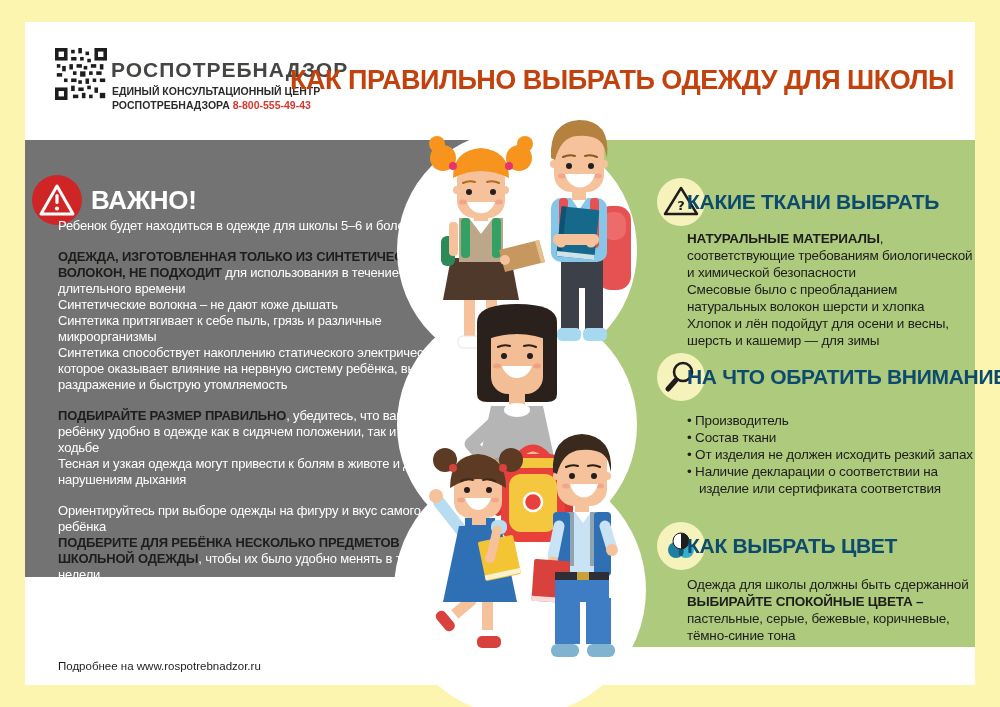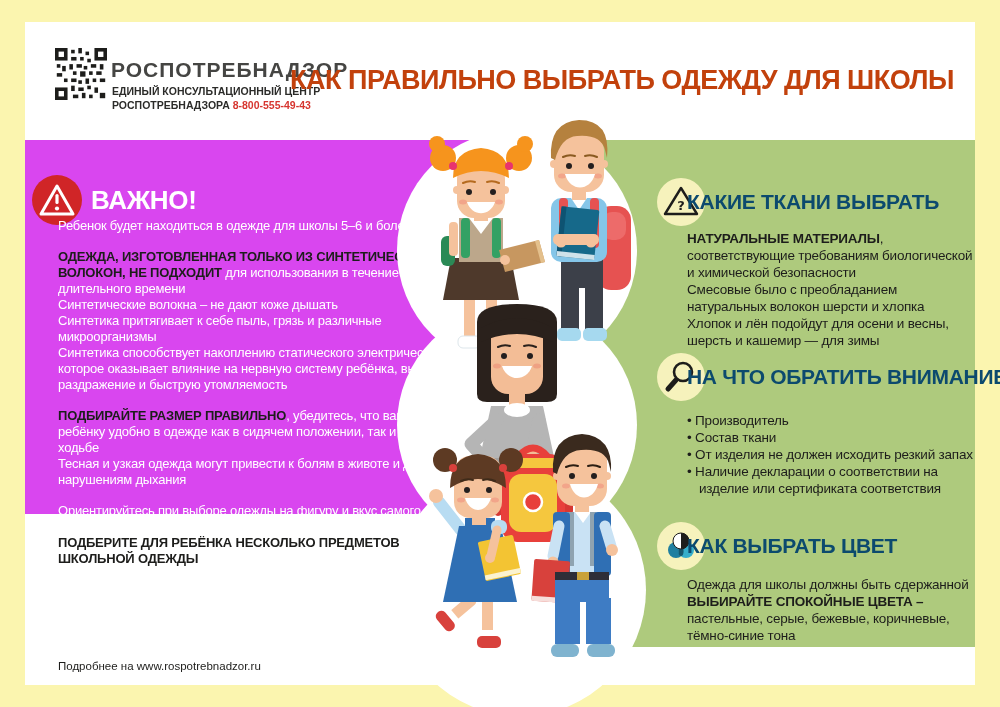--- a/index.html
+++ b/index.html
@@ -12,21 +12,21 @@
   .logo-title{position:absolute;left:86px;top:36px;font-size:21px;font-weight:700;
     color:#454543;letter-spacing:1px;}
   .logo-sub1{position:absolute;left:87px;top:63px;font-size:10.5px;font-weight:700;color:#2B2B29;}
   .logo-sub2{position:absolute;left:87px;top:77px;font-size:10.5px;font-weight:700;color:#2B2B29;}
   .logo-sub2 .phone{color:#D6352F;}
   .main-title{position:absolute;left:272px;top:38px;width:650px;height:40px;
     display:flex;align-items:center;justify-content:center;
     font-size:27px;font-weight:800;color:#c2410c;letter-spacing:-0.5px;white-space:nowrap;}
 
   
-  .panel-red{position:absolute;left:0;top:118px;width:480px;height:374px;background:#d946ef;z-index:1;}
+  .panel-red{position:absolute;left:0;top:118px;width:480px;height:437px;background:#737373;z-index:1;}
   .panel-green{position:absolute;left:480px;top:118px;width:470px;height:507px;background:#AECA7D;z-index:1;}
 
   
   .imp-badge{position:absolute;left:7px;top:35px;width:50px;height:50px;border-radius:50%;
     background:#D02527;display:flex;align-items:center;justify-content:center;}
   .imp-title{position:absolute;left:66px;top:35px;height:50px;display:flex;align-items:center;
     font-size:26px;font-weight:800;color:#FFFFFF;letter-spacing:-0.3px;}
   .red-body{position:absolute;left:33px;top:78px;width:404px;font-size:13px;line-height:16px;
     color:#FFFFFF;letter-spacing:-0.2px;}
   .red-body p{margin:0;}

